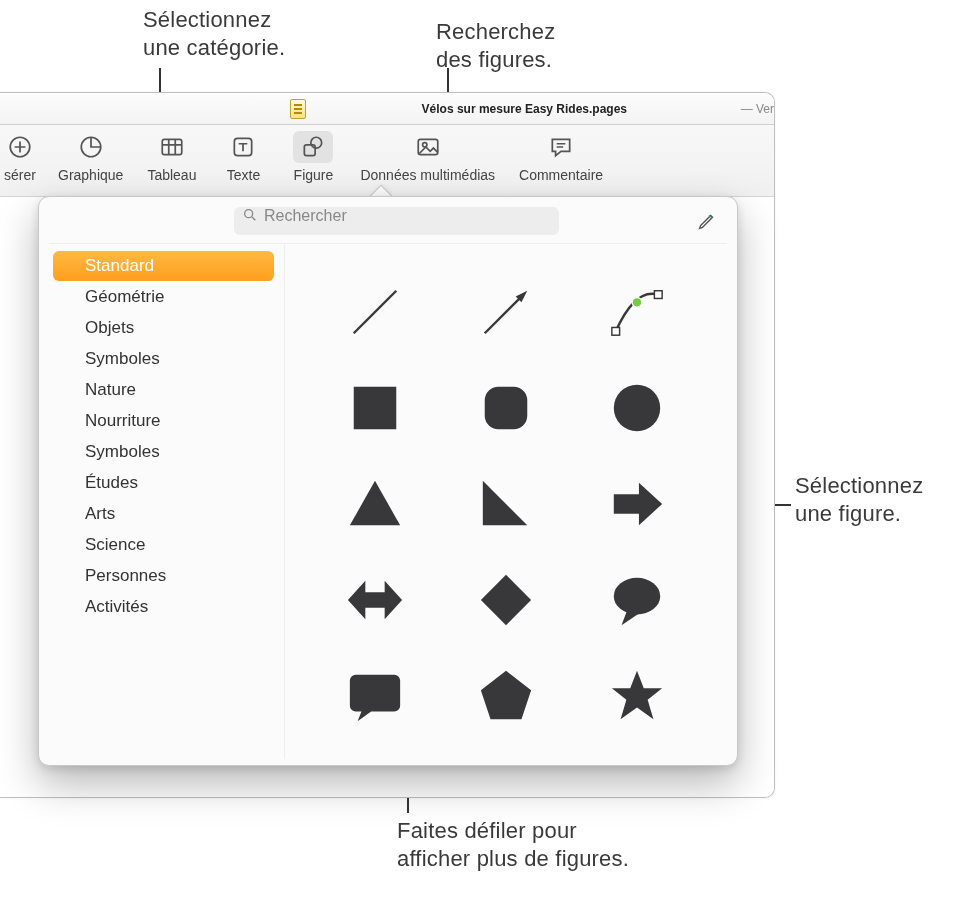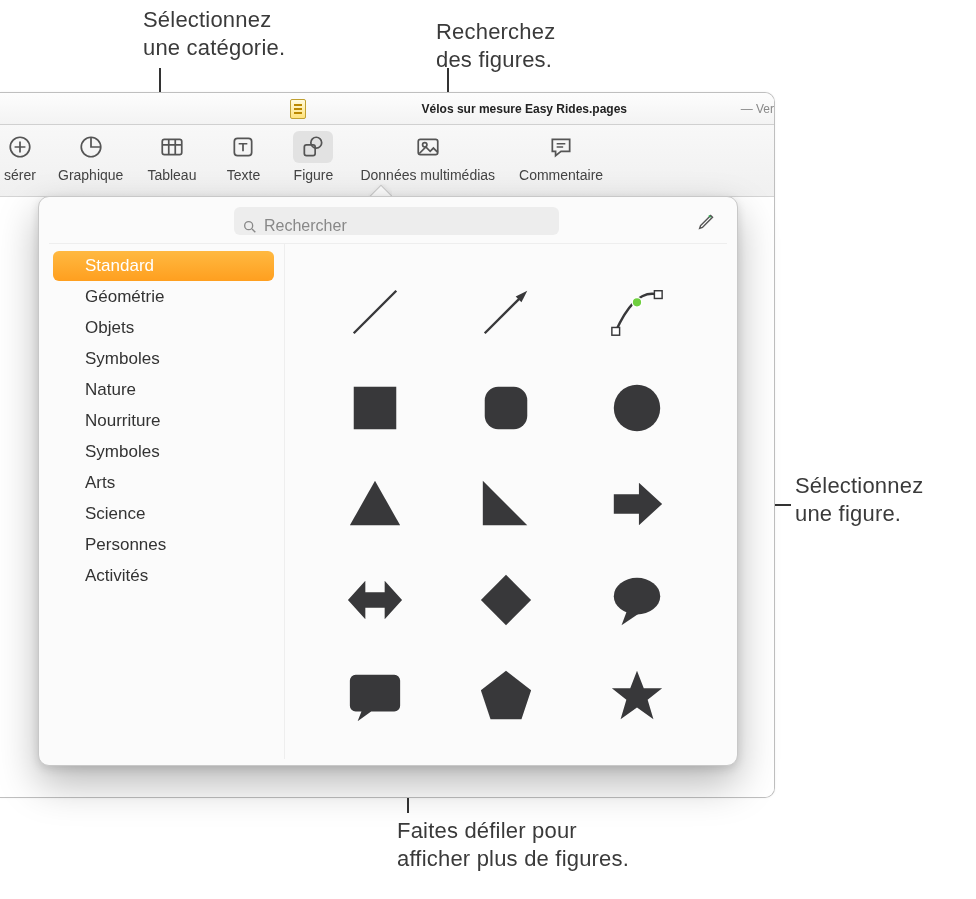--- a/index.html
+++ b/index.html
@@ -114,21 +114,21 @@
   }
   .pop-top {
     display:flex; align-items:center; gap:10px; padding: 0 6px 8px 185px;
   }
   .searchbox {
     flex: 0 0 325px;
     height: 28px;
     background:#ededed;
     border-radius: 6px;
     display:flex;
-    align-items:flex-end;
+    align-items:flex-start;
     padding: 0 8px;
     color:#888;
     font-size:16px;
   }
   .searchbox svg{width:16px;height:16px;stroke:#888;fill:none;stroke-width:2;margin-right:6px;}
   .pen-tool {
     margin-left:auto;
     width:28px;height:28px;
     display:flex;align-items:center;justify-content:center;
   }
@@ -294,20 +294,21 @@
   </div>
   <div class="pop-body">
     <div class="cat-list" id="catlist">
         <div class="cat-item selected">Standard</div>
         <div class="cat-item">Géométrie</div>
         <div class="cat-item">Objets</div>
         <div class="cat-item">Symboles</div>
         <div class="cat-item">Nature</div>
         <div class="cat-item">Nourriture</div>
         <div class="cat-item">Symboles</div>
+        <div class="cat-item">Études</div>
         <div class="cat-item">Arts</div>
         <div class="cat-item">Science</div>
         <div class="cat-item">Personnes</div>
         <div class="cat-item">Activités</div>
       </div>
     <div class="shape-grid">
       <div class="shape">
           <svg viewBox="0 0 60 60">
             <line x1="8" y1="52" x2="52" y2="8" class="strokeDark"></line>
           </svg>

